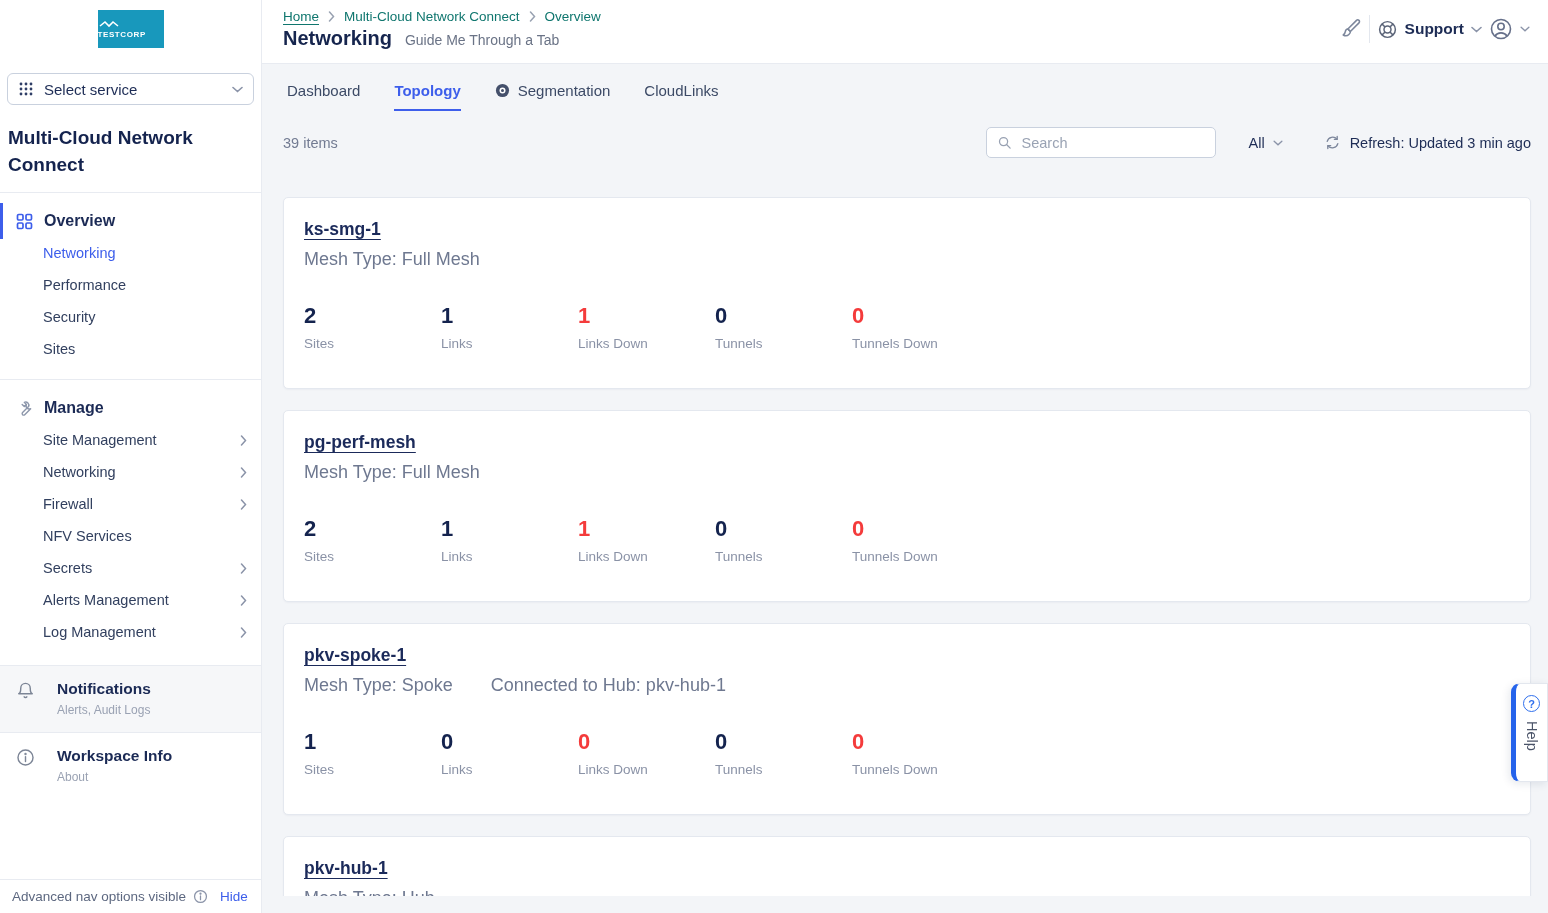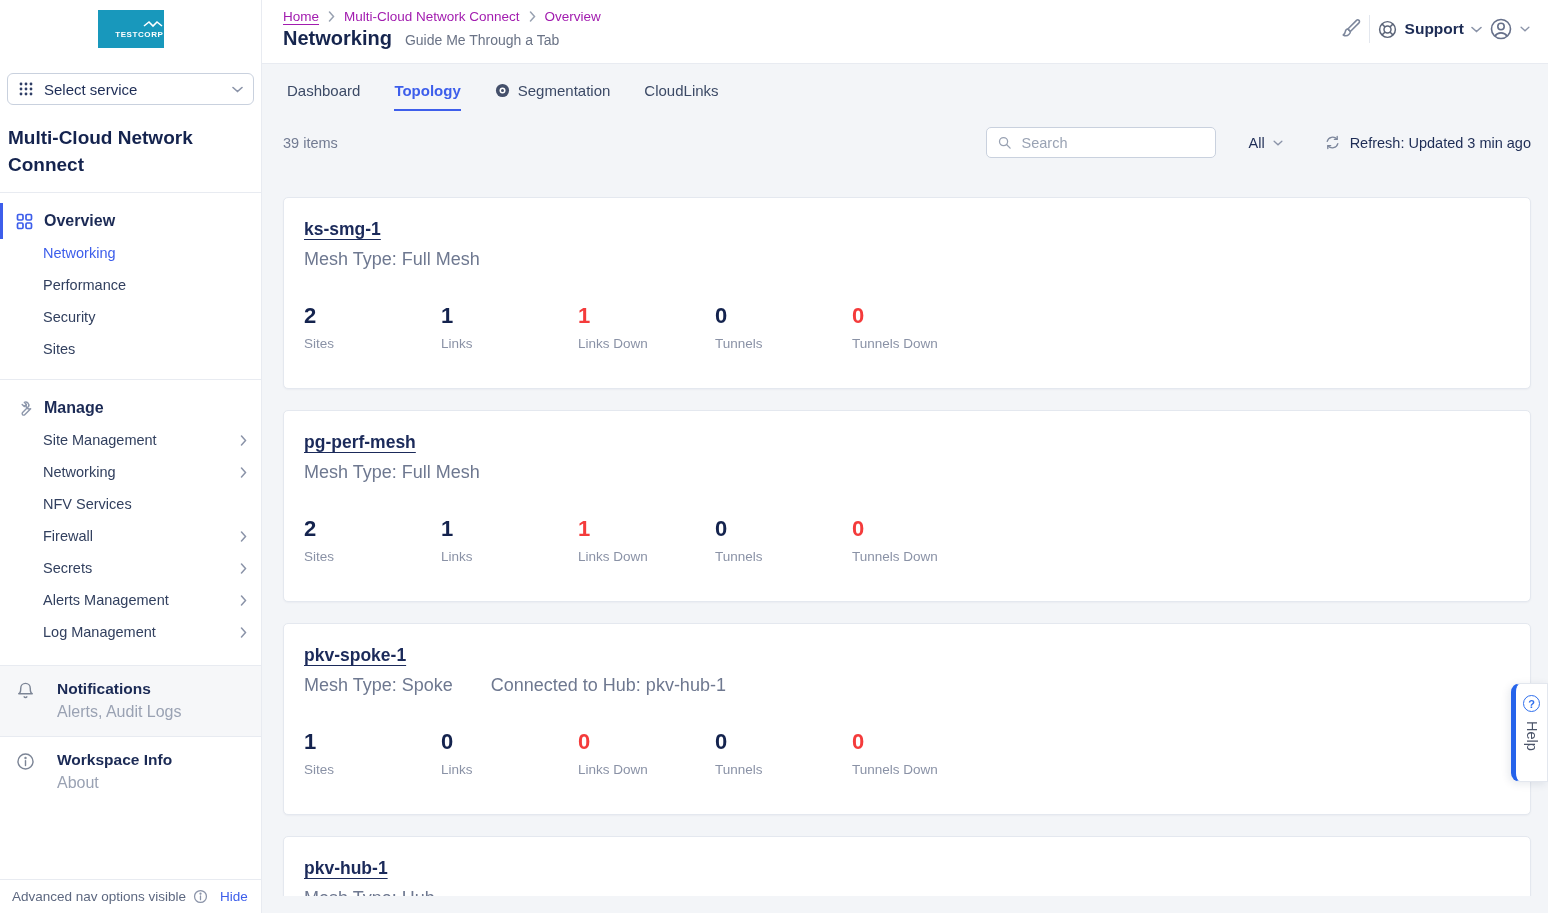--- a/index.html
+++ b/index.html
@@ -8,51 +8,51 @@
     width:1548px; height:913px; position:relative; overflow:hidden;
     background:#fff; font-family:"Liberation Sans", sans-serif; color:#16254e;
   }
   svg { display:block; }
 
   
   .sidebar { position:absolute; left:0; top:0; width:262px; height:913px;
     background:#fff; border-right:1px solid #e8ebf1; }
   .logo-wrap { display:flex; justify-content:center; margin-top:10px; }
   .logo-box { width:66px; height:38px; background:#1898bc; display:flex; flex-direction:column;
-    align-items:flex-end; justify-content:center; gap:2px; }
+    align-items:flex-start; justify-content:center; gap:2px; }
   .logo-text { color:#fff; font-size:8px; font-weight:700; letter-spacing:.6px; }
   .service-btn { margin:25px 7px 0; height:32px; border:1px solid #c9d1de; border-radius:6px;
     display:flex; align-items:center; padding:0 10px; gap:10px; background:#fff; cursor:pointer; }
   .service-label { font-size:15px; color:#1d2c55; flex:1; }
   .product-title { margin:19px 8px 0; font-size:19px; font-weight:700; color:#14234e;
     line-height:27px; max-width:215px; }
   .sb-divider { border-top:1px solid #e8ebf1; margin-top:14px; }
   .nav-group { padding-top:12px; }
   .group-header { position:relative; display:flex; align-items:center; gap:11px; padding:7px 16px; }
   .group-header.active::before { content:""; position:absolute; left:0; top:-2px; bottom:-2px;
     width:3px; background:#3d5eeb; }
   .group-title { font-size:16px; font-weight:700; color:#1b2a55; }
   .nav-item { display:flex; align-items:center; height:32px; padding:0 14px 0 43px;
     font-size:14.5px; color:#32405f; cursor:pointer; }
   .nav-item .nav-label { flex:1; }
   .nav-item.active { color:#3d5eeb; }
   .sb-block { border-top:1px solid #e8ebf1; padding:14px 16px 15px; display:flex; gap:22px; }
   .sb-block.gray { background:#f6f7f9; }
   .block-title { font-size:15.5px; font-weight:700; color:#1b2a55; }
-  .block-sub { font-size:16px; color:#9aa2b3; margin-top:5px; }
+  .block-sub { font-size:12px; color:#9aa2b3; margin-top:5px; }
   .block-icon { margin-top:1px; }
   .sb-footer { position:absolute; left:0; right:0; bottom:0; height:34px; border-top:1px solid #e8ebf1;
     display:flex; align-items:center; padding:0 12px; gap:7px; font-size:13.5px; color:#5d6880; background:#fff; }
   .hide-link { color:#3d5eeb; cursor:pointer; margin-left:5px; }
 
   
   .main { position:absolute; left:262px; top:0; right:0; height:913px; }
   .topbar { height:64px; background:#fff; border-bottom:1px solid #e8ebf1; position:relative;
     padding:9px 0 0 21px; }
-  .breadcrumb { display:flex; align-items:center; gap:9px; font-size:13.5px; color:#a21caf; }
+  .breadcrumb { display:flex; align-items:center; gap:9px; font-size:13.5px; color:#0f766e; }
   .crumb { cursor:pointer; }
   .crumb-home { text-decoration:underline; text-underline-offset:3px; }
   .title-row { display:flex; align-items:baseline; gap:13px; margin-top:3px; }
   .page-title { font-size:20px; font-weight:700; color:#16254e; }
   .guide-link { font-size:14px; color:#6a7386; cursor:pointer; }
   .top-actions { position:absolute; right:18px; top:15px; display:flex; align-items:center; gap:7px; }
   .v-divider { width:1px; height:28px; background:#e3e7ee; }
   .support-group, .avatar-group { display:flex; align-items:center; gap:7px; cursor:pointer; }
   .support-label { font-size:15.5px; font-weight:600; color:#1d2c55; }
 
@@ -172,27 +172,27 @@
           <path d="M1.5 1 L5.5 5.5 L1.5 10"></path>
         </svg>
     </div>
     <div class="nav-item">
       <span class="nav-label">Networking</span>
       <svg width="7" height="11" viewBox="0 0 7 11" fill="none" stroke="#8a93a8" stroke-width="1.5" stroke-linecap="round">
           <path d="M1.5 1 L5.5 5.5 L1.5 10"></path>
         </svg>
     </div>
     <div class="nav-item">
+      <span class="nav-label">Firewall</span>
+      <svg width="7" height="11" viewBox="0 0 7 11" fill="none" stroke="#8a93a8" stroke-width="1.5" stroke-linecap="round">
+          <path d="M1.5 1 L5.5 5.5 L1.5 10"></path>
+        </svg>
+    </div>
+    <div class="nav-item">
       <span class="nav-label">NFV Services</span>
-    </div>
-    <div class="nav-item">
-      <span class="nav-label">Firewall</span>
-      <svg width="7" height="11" viewBox="0 0 7 11" fill="none" stroke="#8a93a8" stroke-width="1.5" stroke-linecap="round">
-          <path d="M1.5 1 L5.5 5.5 L1.5 10"></path>
-        </svg>
     </div>
     <div class="nav-item">
       <span class="nav-label">Secrets</span>
       <svg width="7" height="11" viewBox="0 0 7 11" fill="none" stroke="#8a93a8" stroke-width="1.5" stroke-linecap="round">
           <path d="M1.5 1 L5.5 5.5 L1.5 10"></path>
         </svg>
     </div>
     <div class="nav-item">
       <span class="nav-label">Alerts Management</span>
       <svg width="7" height="11" viewBox="0 0 7 11" fill="none" stroke="#8a93a8" stroke-width="1.5" stroke-linecap="round">

